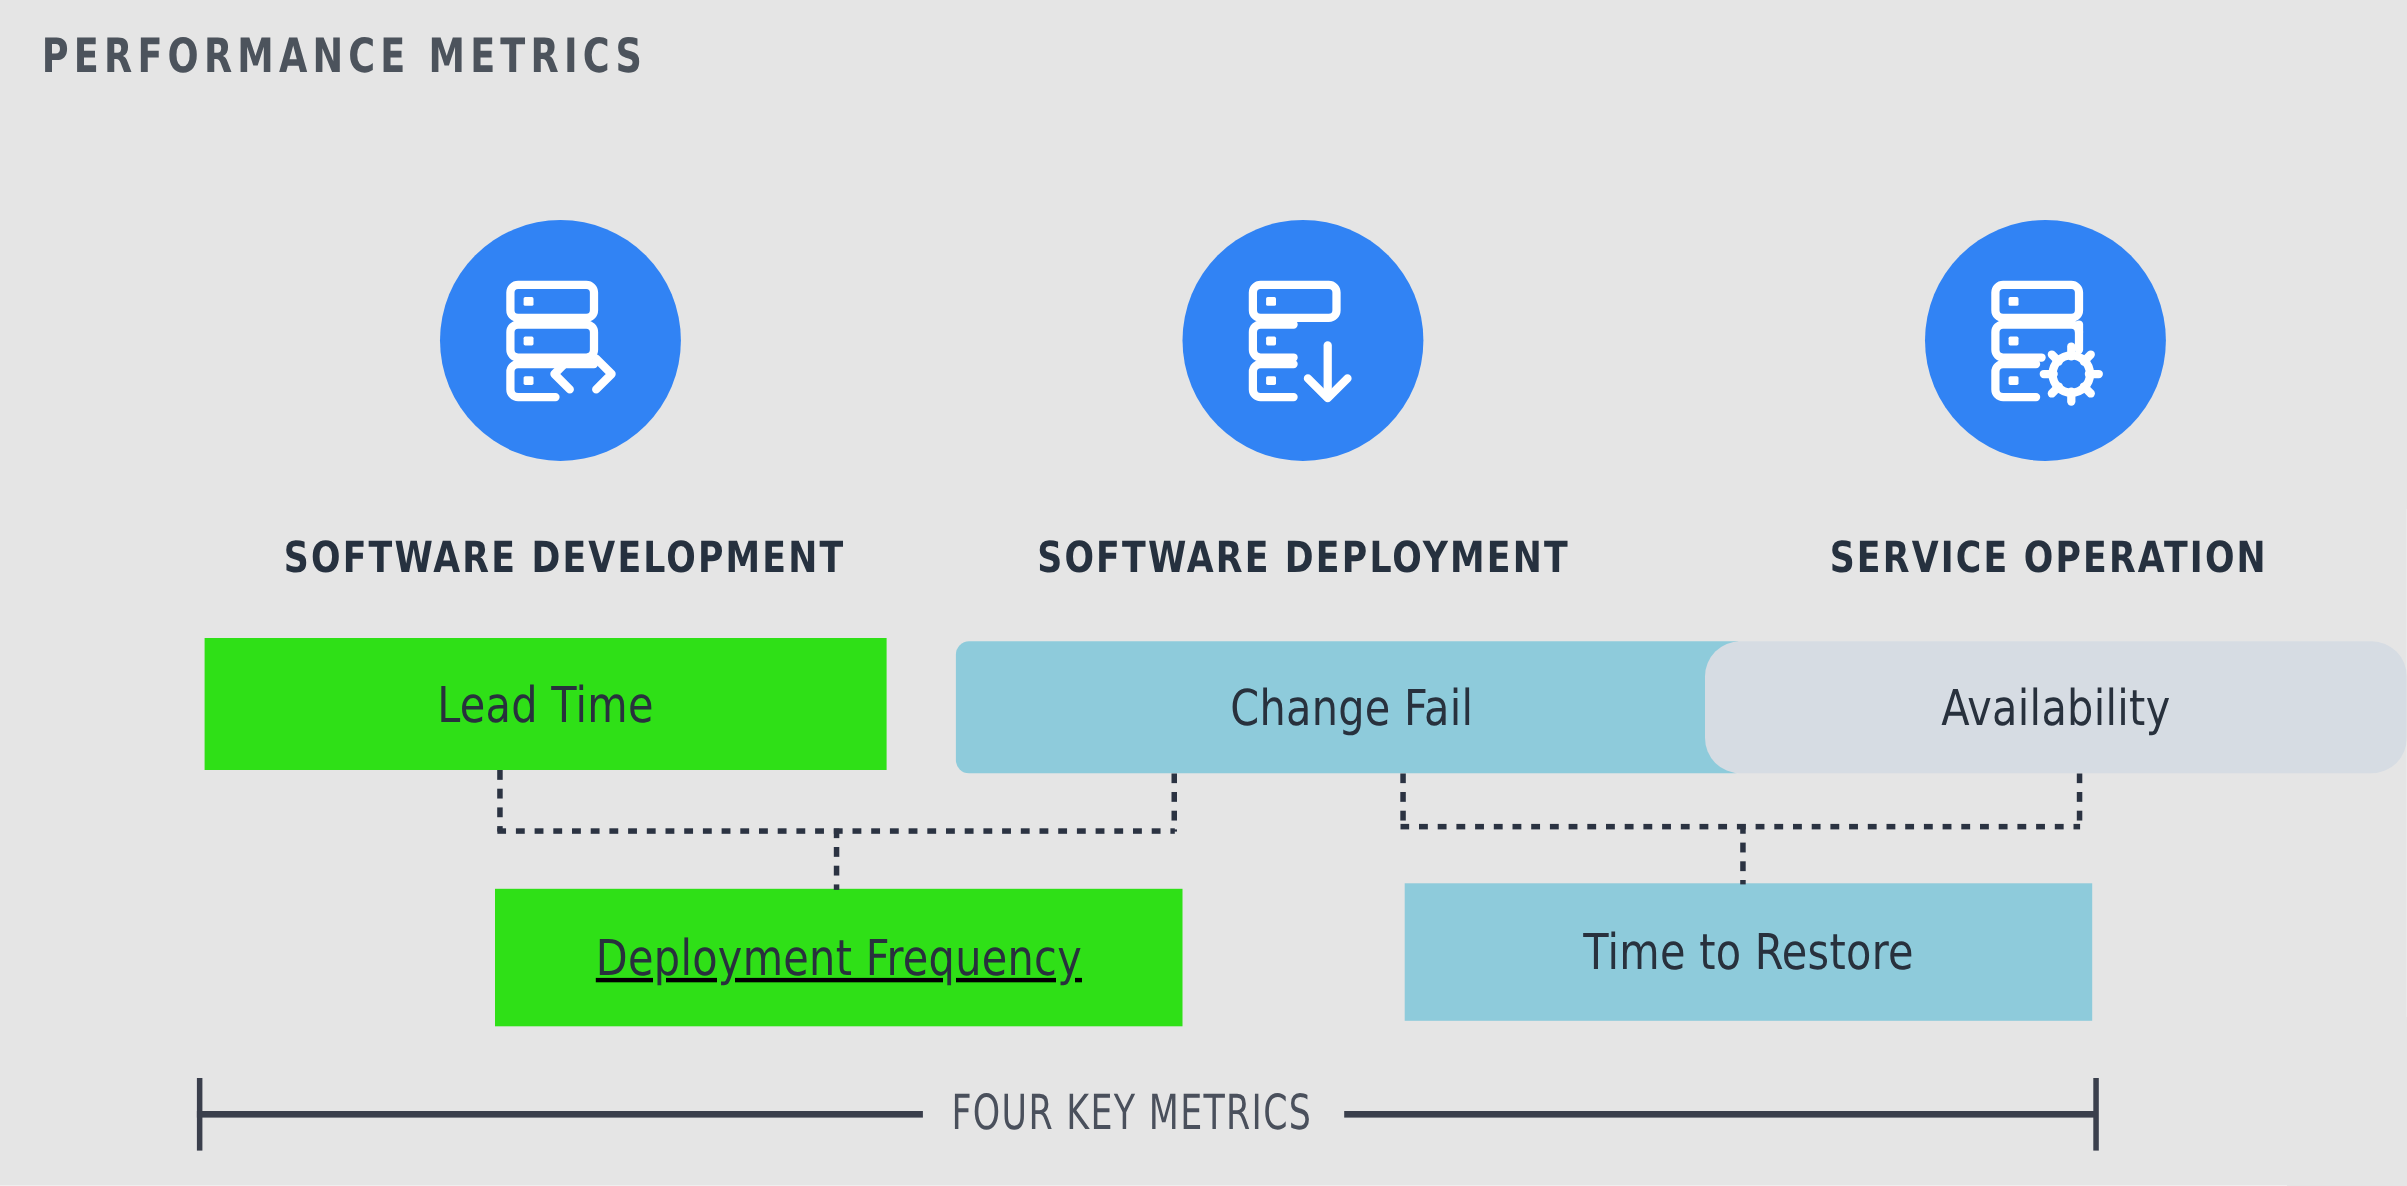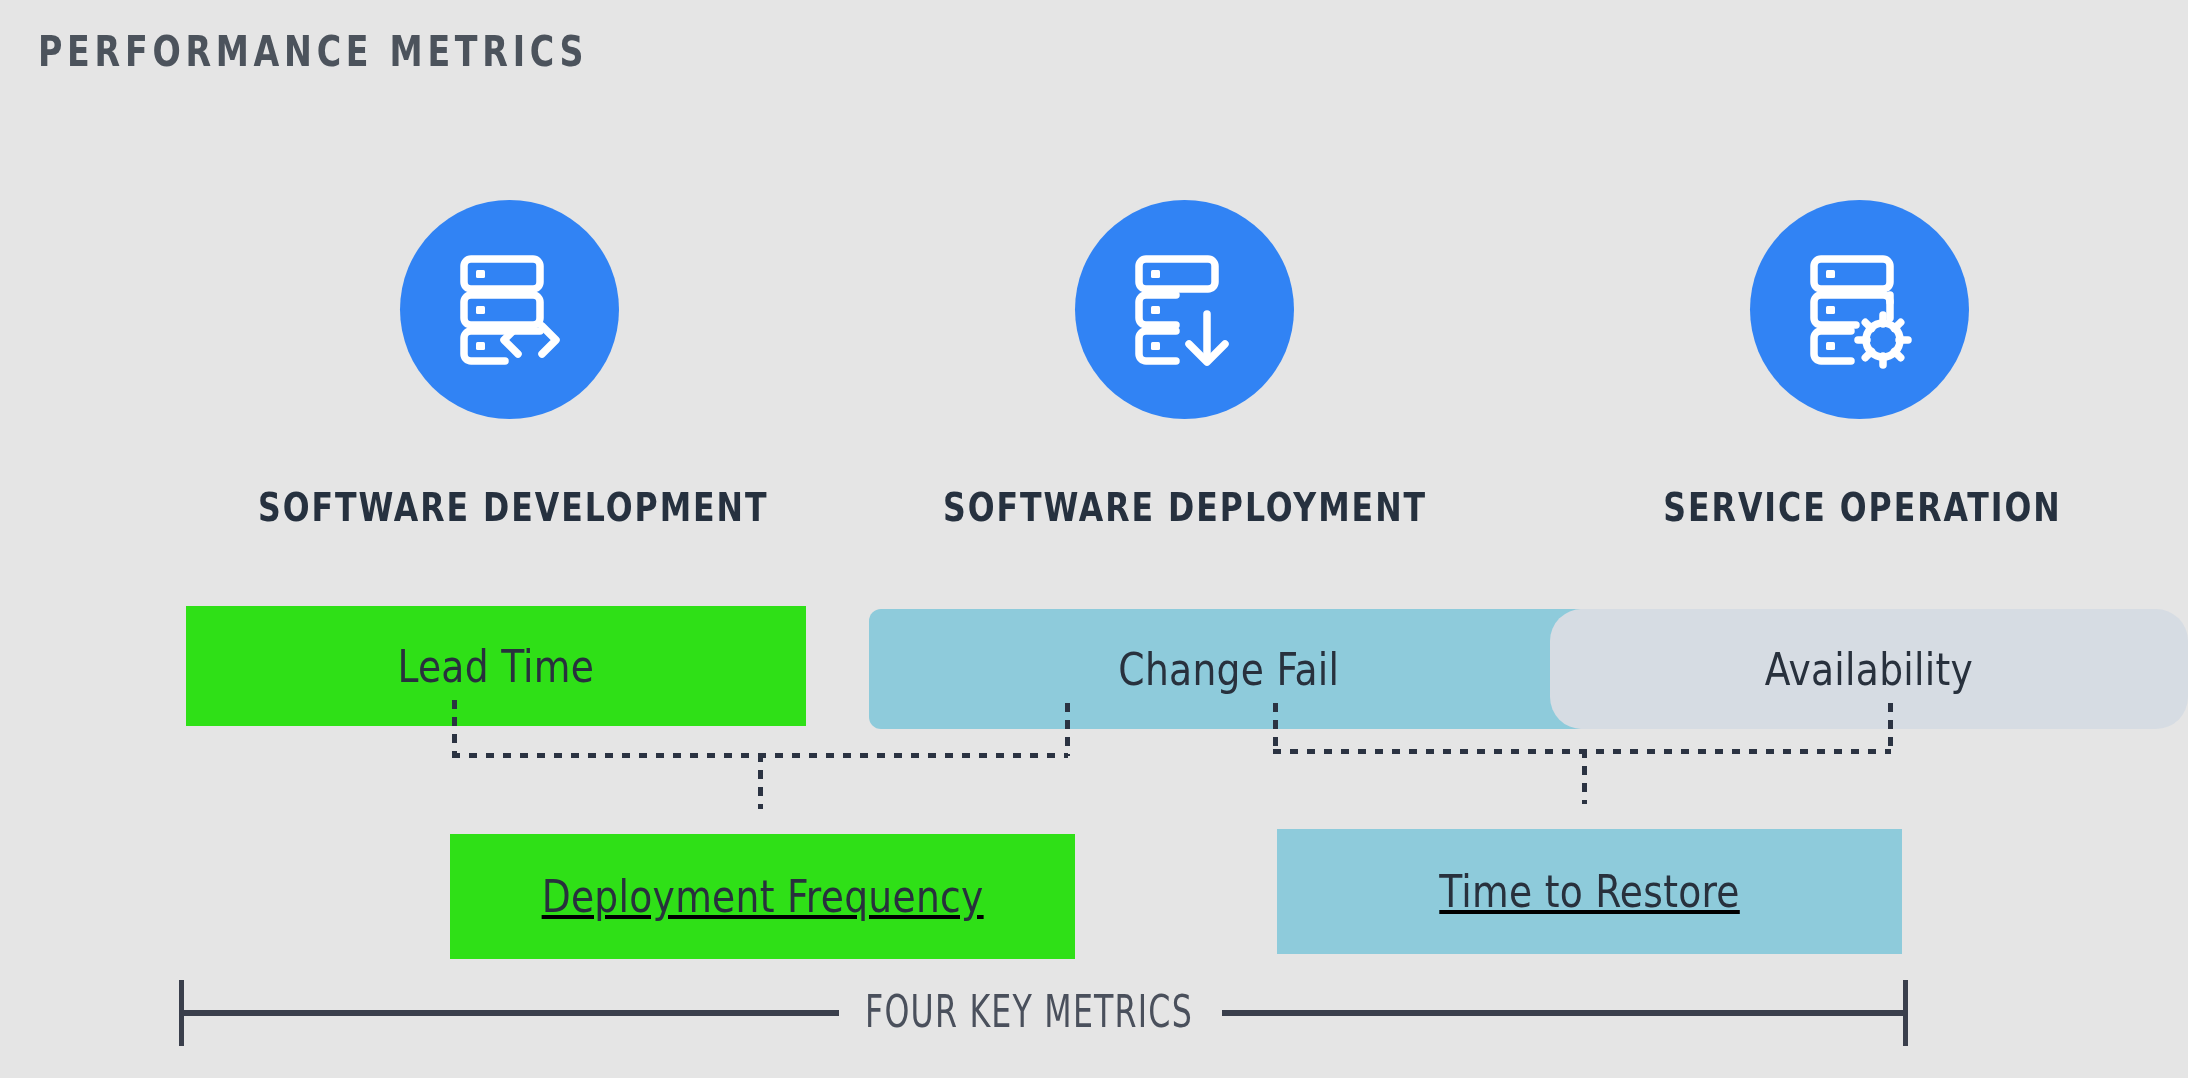--- a/index.html
+++ b/index.html
@@ -61,21 +61,20 @@
     text-align: center;
   }
 
   
   .metric-bar {
     position: absolute;
     display: flex;
     align-items: center;
     justify-content: center;
     box-sizing: border-box;
-    margin-top: 26px;
   }
   .metric-bar .bar-label {
     font-family: "DejaVu Sans Condensed", "Liberation Sans Narrow", "Liberation Sans", sans-serif;
     font-weight: 400;
     font-size: 45px;
     color: #28313d;
     letter-spacing: 0.3px;
     transform: scaleX(0.93);
     white-space: nowrap;
   }
@@ -205,21 +204,21 @@
   </div>
 
   <div class="metric-bar" style="left:1550px; top:583px; width:638px; height:120px; background:#d6dce3;border-radius:32px;">
     <span class="bar-label">Availability</span>
   </div>
 
   <div class="metric-bar" style="left:450px; top:808px; width:625px; height:125px; background:#2fe017;text-decoration:underline;">
     <span class="bar-label">Deployment Frequency</span>
   </div>
 
-  <div class="metric-bar" style="left:1277px; top:803px; width:625px; height:125px; background:#8ecbdb;text-decoration:underline;">
+  <div class="metric-bar" style="left:1277px; top:803px; width:625px; height:125px; background:#8ecbdb;">
     <span class="bar-label">Time to Restore</span>
   </div>
 
   <div class="dot-v" style="left:452px; top:700px; height:56px;"></div>
   <div class="dot-v" style="left:1065px; top:703px; height:53px;"></div>
   <div class="dot-h" style="left:452px; top:753px; width:616px;"></div>
   <div class="dot-v" style="left:758px; top:753px; height:56px;"></div>
 
   <div class="dot-v" style="left:1273px; top:703px; height:50px;"></div>
   <div class="dot-v" style="left:1888px; top:703px; height:50px;"></div>

